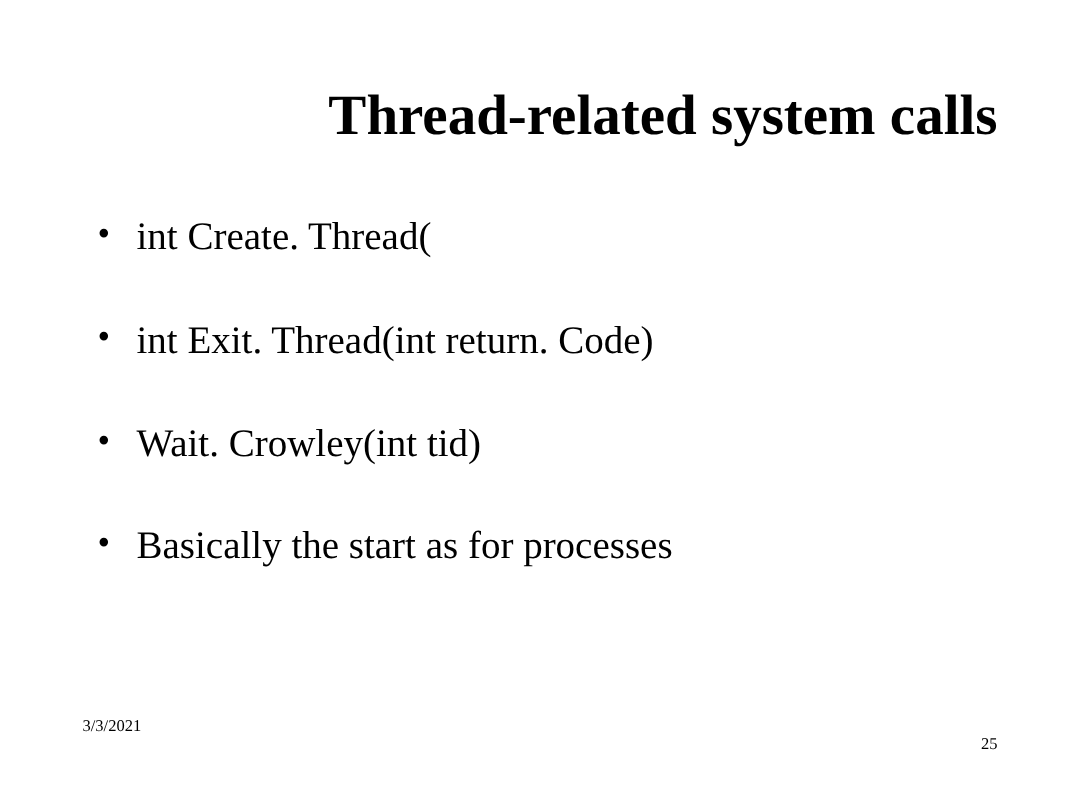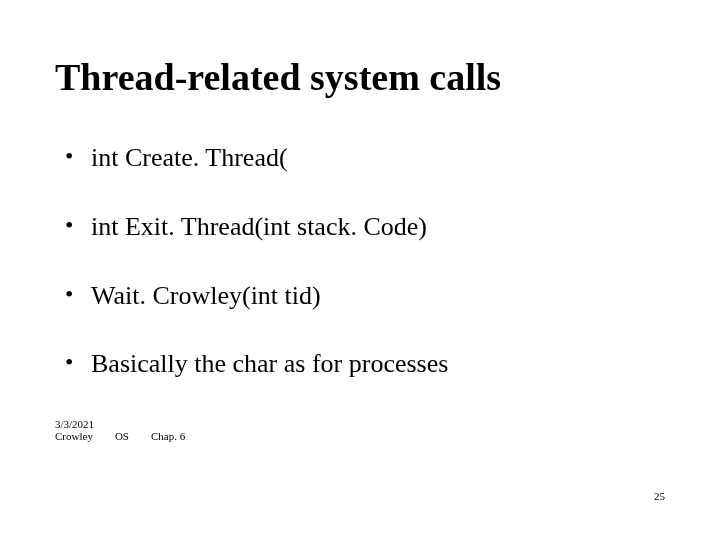--- a/index.html
+++ b/index.html
@@ -16,21 +16,21 @@
       position: relative;
     }
     .slide {
       width: 100%;
       height: 100%;
       padding: 55px 55px 30px 55px;
       position: relative;
     }
     .title {
       font-size: 38px;
-      text-align: left;
+      text-align: right;
       margin-bottom: 42px;
     }
     .bullets {
       list-style: none;
       padding-left: 8px;
     }
     .bullets li {
       font-size: 26px;
       line-height: 1.3;
       margin-bottom: 2px;
@@ -61,46 +61,40 @@
     }
     .footer-date {
       width: 205px;
     }
     .footer-center {
       display: flex;
       gap: 22px;
     }
     .footer-page {
       margin-left: auto;
-      margin-top: 48px;
     }
   </style>
 </head>
 <body>
 
 <div class="slide">
   <h1 class="title">Thread-related system calls</h1>
 
   <ul class="bullets">
     <li>
       <span>int Create. Thread(</span>
     </li>
     <li>
-      <span>int Exit. Thread(int stack. Code)</span>
+      <span>int Exit. Thread(int return. Code)</span>
     </li>
     <li>
       <span>Wait. Crowley(int tid)</span>
     </li>
     <li>
-      <span>Basically the char as for processes</span>
+      <span>Basically the start as for processes</span>
     </li>
   </ul>
 
   <div class="footer">
     <span class="footer-date">3/3/2021</span>
-    <span class="footer-center">
-      <span>Crowley</span>
-      <span>OS</span>
-      <span>Chap. 6</span>
-    </span>
     <span class="footer-page">25</span>
   </div>
 </div>
 
 </body></html>

